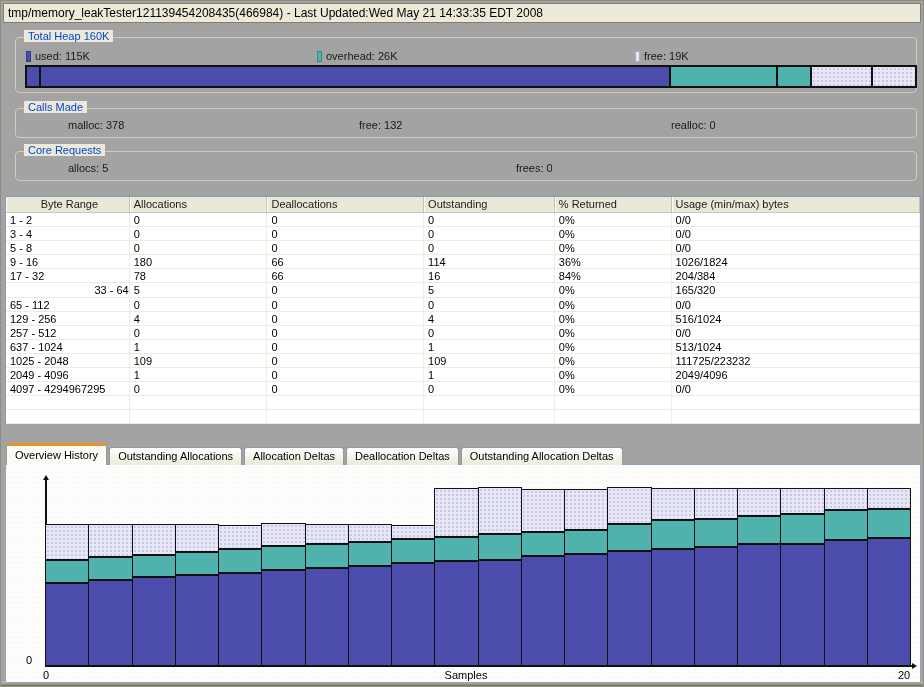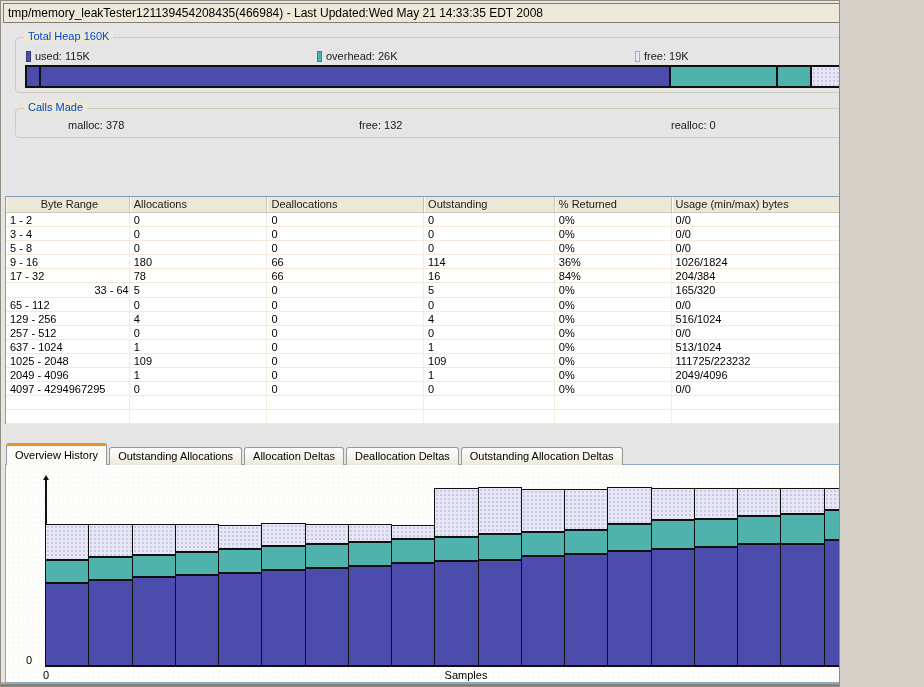--- a/index.html
+++ b/index.html
@@ -1,20 +1,20 @@
 <!DOCTYPE html>
 <html><head>
 <meta charset="utf-8">
 <style>
   * { margin:0; padding:0; box-sizing:border-box; }
   html,body { background:#d4d0c8; }
   body { font-family:"Liberation Sans", sans-serif; }
   #window {
-    position:relative; width:840px; height:687px;
-    background:#e5e5e5; overflow:hidden;
+    position:relative; width:924px; height:687px;
+    background:#a3a3a3; overflow:hidden;
     border:1px solid #8f8d80;
   }
   
   .titlebar {
     position:absolute; left:2px; top:2px; width:918px; height:20px;
     background:#ECE9D8; border:1px solid #7f7d74;
     font-size:12px; color:#000; line-height:18px; padding-left:4px;
     white-space:nowrap; overflow:hidden;
   }
   
@@ -122,20 +122,25 @@
       </div>
   </div>
 
   <div class="groupbox" style="top:107px;height:30px;">
     <span class="caption">Calls Made</span>
     <span class="stat" style="left:8px;top:10px;">malloc: 378</span>
     <span class="stat" style="left:299px;top:10px;">free: 132</span>
     <span class="stat" style="left:611px;top:10px;">realloc: 0</span>
   </div>
 
+  <div class="groupbox" style="top:150px;height:30px;">
+    <span class="caption">Core Requests</span>
+    <span class="stat" style="left:8px;top:10px;">allocs: 5</span>
+    <span class="stat" style="left:456px;top:10px;">frees: 0</span>
+  </div>
 
   <div class="table">
     <div class="thead" id="thead">
         <div class="th" style="width: 124px; text-align: center;">Byte Range</div>
         <div class="th" style="width: 138px;">Allocations</div>
         <div class="th" style="width: 157px;">Deallocations</div>
         <div class="th" style="width: 131px;">Outstanding</div>
         <div class="th" style="width: 117px;">% Returned</div>
         <div class="th" style="width: 249px;">Usage (min/max) bytes</div>
       </div>

